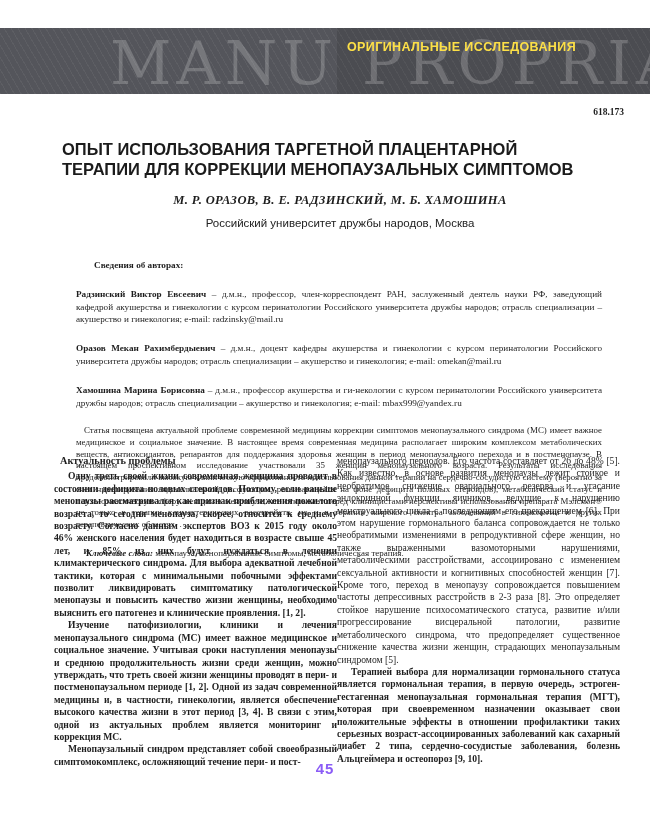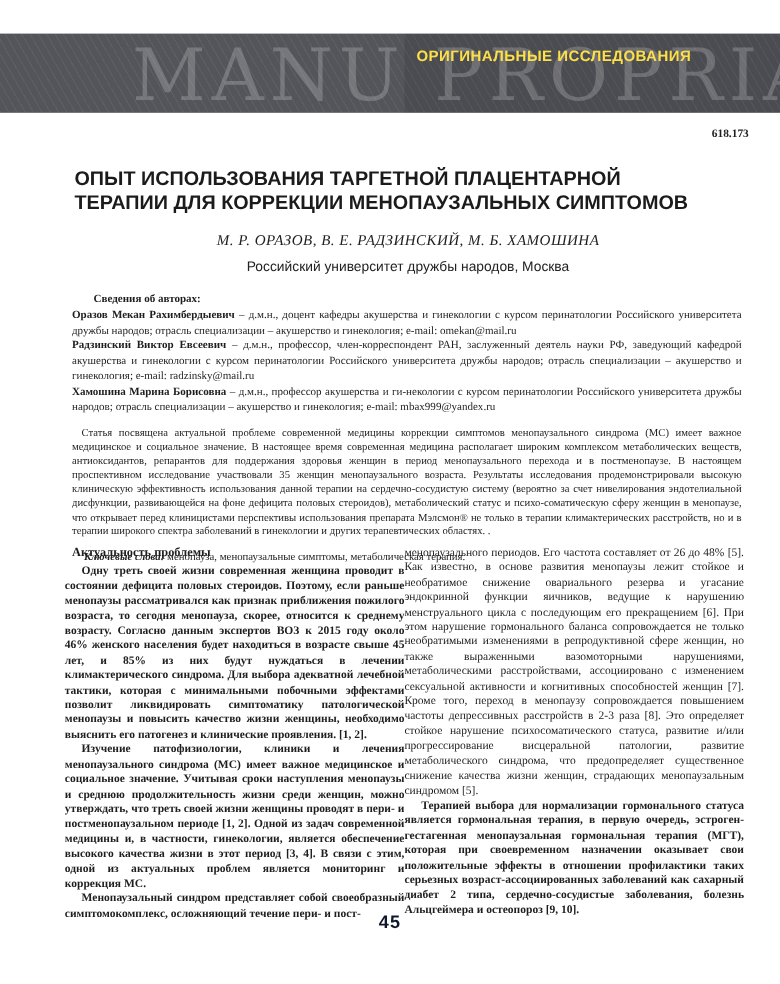--- a/index.html
+++ b/index.html
@@ -37,32 +37,32 @@
     position:absolute; top:107px; right:26px;
     font-weight:bold; font-size:9.5px;margin-left:40px;
   }
   .title {
     position:absolute; top:139px; left:62px; width:530px; margin:0;
     font-family:"Liberation Sans", sans-serif; font-weight:700;
     font-size:16.5px; line-height:1.24; color:#1b1b1b;
   }
   .authors {
     position:absolute; top:193px; left:60px; width:560px; text-align:center;
-    font-weight:normal; font-style:italic; font-size:12.5px; letter-spacing:0.4px;
+    font-weight:bold; font-style:italic; font-size:12.5px; letter-spacing:0.4px;
   }
   .affiliation {
     position:absolute; top:217px; left:60px; width:560px; text-align:center;
     font-family:"Liberation Sans", sans-serif; font-size:11.5px; color:#222;
   }
   .front {
     position:absolute; top:243px; left:60px; width:558px;
     font-size:9.2px; line-height:12.8px; text-align:justify;
     hyphens:auto; -webkit-hyphens:auto;
   }
-  .front p { margin:0; }
+  .front p { margin:16px; }
   .info-heading { font-weight:bold; text-indent:18px; }
   .entry-name { font-weight:bold; }
   .abstract { margin-top:10px !important; text-indent:8px; font-size:8.9px; line-height:11.7px; }
   .keywords { margin-top:9px !important; text-indent:10px; font-size:9px; }
   .kw-label { font-weight:bold; font-style:italic; }
 
   
   .columns {
     position:absolute; top:455px; left:54px; width:566px;
     display:flex; gap:0;
@@ -73,21 +73,21 @@
   .col p { margin:0; }
   .col-heading {
     font-weight:bold; font-size:10.3px; text-align:left;
     padding-left:6px; margin:0 0 3px 0 !important;
   }
   .body-par.indent { text-indent:14px;font-weight:bold; }
 
   .page-number {
     position:absolute; top:760px; left:0; width:650px; text-align:center;
     font-family:"Liberation Sans", sans-serif; font-weight:700;
-    font-size:15px; letter-spacing:1px; color:#0f172a;
+    font-size:15px; letter-spacing:1px; color:#8b5cf6;
   }
 </style>
 </head>
 <body>
 
 <div class="page">
 
   <div class="band">
     <div class="label-box"></div>
     <div class="watermark">MANU PROPRIA</div>
@@ -98,23 +98,23 @@
 
   <h1 class="title">ОПЫТ ИСПОЛЬЗОВАНИЯ ТАРГЕТНОЙ ПЛАЦЕНТАРНОЙ ТЕРАПИИ ДЛЯ КОРРЕКЦИИ МЕНОПАУЗАЛЬНЫХ СИМПТОМОВ</h1>
 
   <div class="authors">М. Р. ОРАЗОВ, В. Е. РАДЗИНСКИЙ, М. Б. ХАМОШИНА</div>
 
   <div class="affiliation">Российский университет дружбы народов, Москва</div>
 
   <div class="front">
     <p class="info-heading">Сведения об авторах:</p>
 
+    <p class="entry"><span class="entry-name">Радзинский Виктор Евсеевич</span><span> – д.м.н., профессор, член-корреспондент РАН, заслуженный деятель науки РФ, заведующий кафедрой акушерства и гинекологии с курсом перинатологии Российского университета дружбы народов; отрасль специализации – акушерство и гинекология; e-mail: radzinsky@mail.ru</span></p>
+
     <p class="entry"><span class="entry-name">Оразов Мекан Рахимбердыевич</span><span> – д.м.н., доцент кафедры акушерства и гинекологии с курсом перинатологии Российского университета дружбы народов; отрасль специализации – акушерство и гинекология; e-mail: omekan@mail.ru</span></p>
-
-    <p class="entry"><span class="entry-name">Радзинский Виктор Евсеевич</span><span> – д.м.н., профессор, член-корреспондент РАН, заслуженный деятель науки РФ, заведующий кафедрой акушерства и гинекологии с курсом перинатологии Российского университета дружбы народов; отрасль специализации – акушерство и гинекология; e-mail: radzinsky@mail.ru</span></p>
 
     <p class="entry"><span class="entry-name">Хамошина Марина Борисовна</span><span> – д.м.н., профессор акушерства и ги-некологии с курсом перинатологии Российского университета дружбы народов; отрасль специализации – акушерство и гинекология; e-mail: mbax999@yandex.ru</span></p>
 
     <p class="abstract">Статья посвящена актуальной проблеме современной медицины коррекции симптомов менопаузального синдрома (МС) имеет важное медицинское и социальное значение. В настоящее время современная медицина располагает широким комплексом метаболических веществ, антиоксидантов, репарантов для поддержания здоровья женщин в период менопаузального перехода и в постменопаузе. В настоящем проспективном исследование участвовали 35 женщин менопаузального возраста. Результаты исследования продемонстрировали высокую клиническую эффективность использования данной терапии на сердечно-сосудистую систему (вероятно за счет нивелирования эндотелиальной дисфункции, развивающейся на фоне дефицита половых стероидов), метаболический статус и психо-соматическую сферу женщин в менопаузе, что открывает перед клиницистами перспективы использования препарата Мэлсмон® не только в терапии климактерических расстройств, но и в терапии широкого спектра заболеваний в гинекологии и других терапевтических областях. .</p>
 
     <p class="keywords"><span class="kw-label">Ключевые слова:</span><span> менопауза, менопаузальные симптомы, метаболическая терапия.</span></p>
   </div>
 
   <div class="columns">
     <div class="col">

